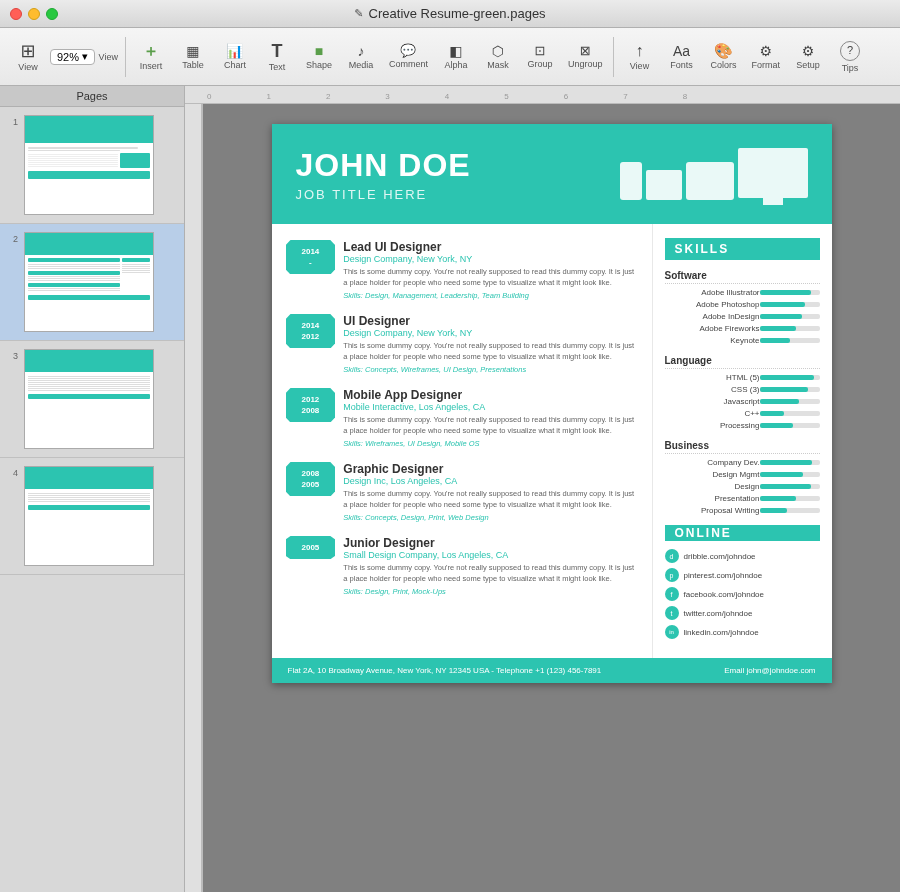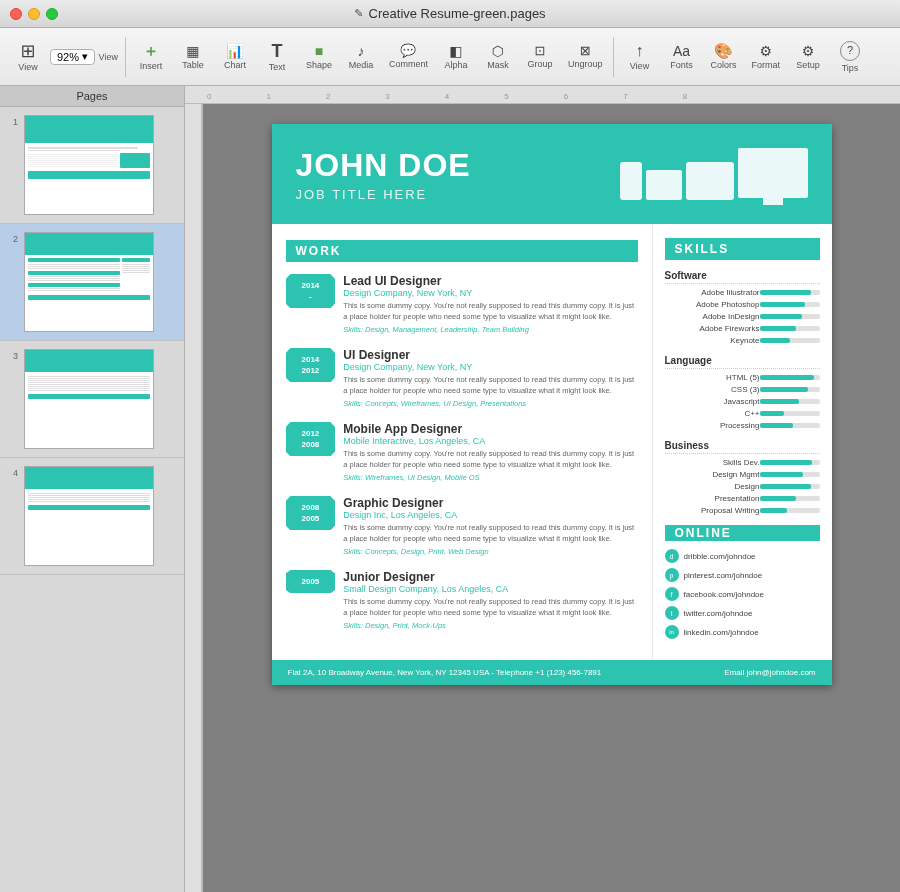--- a/index.html
+++ b/index.html
@@ -485,21 +485,20 @@
                   <div style="position:absolute;bottom:-7px;left:50%;transform:translateX(-50%);width:20px;height:7px;background:white;"></div>
                 </div>
                 <div style="height:2px;"></div>
               </div>
             </div>
           </div>
 
           <div class="resume-body">
 
             <div class="resume-left">
-              <div class="section-header-bar">WORK</div>
 
               <div class="work-entry">
                 <div class="year-badge">2014<br>-</div>
                 <div class="work-content">
                   <div class="work-title">Lead UI Designer</div>
                   <div class="work-company">Design Company, New York, NY</div>
                   <div class="work-desc">This is some dummy copy. You're not really supposed to read this dummy copy. It is just a place holder for people who need some type to visualize what it might look like.</div>
                   <div class="work-skills">Skills: Design, Management, Leadership, Team Building</div>
                 </div>
               </div>
@@ -612,21 +611,21 @@
                   <span class="skill-name">Processing</span>
                   <div class="skill-bar-bg">
                       <div class="skill-bar-fill" style="width:55%;"></div>
                     </div>
                 </div>
               </div>
 
               <div class="skill-category">
                 <div class="skill-cat-title">Business</div>
                 <div class="skill-item">
-                  <span class="skill-name">Skills Dev.</span>
+                  <span class="skill-name">Company Dev.</span>
                   <div class="skill-bar-bg">
                       <div class="skill-bar-fill" style="width:88%;"></div>
                     </div>
                 </div>
                 <div class="skill-item">
                   <span class="skill-name">Design Mgmt</span>
                   <div class="skill-bar-bg">
                       <div class="skill-bar-fill" style="width:72%;"></div>
                     </div>
                 </div>

